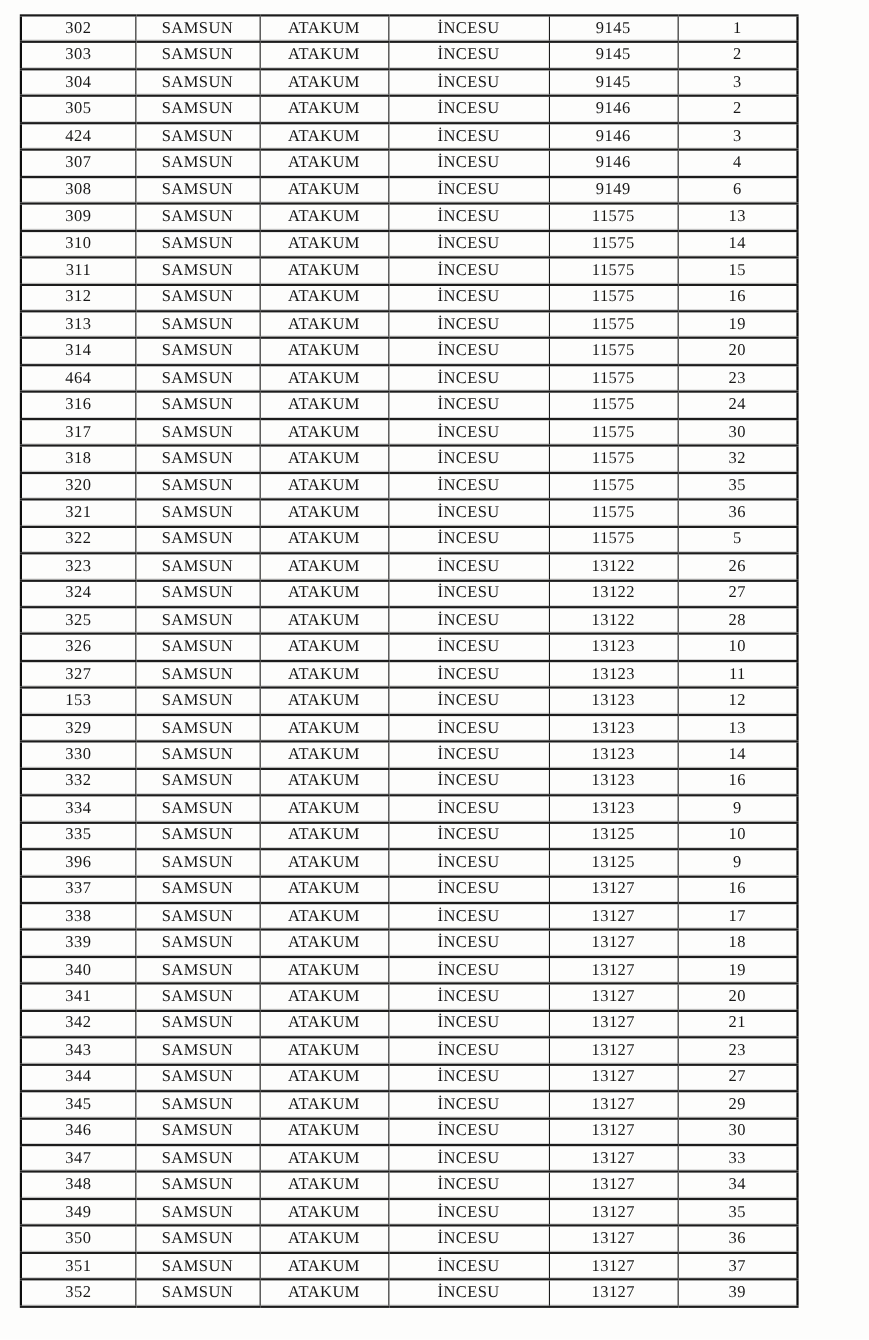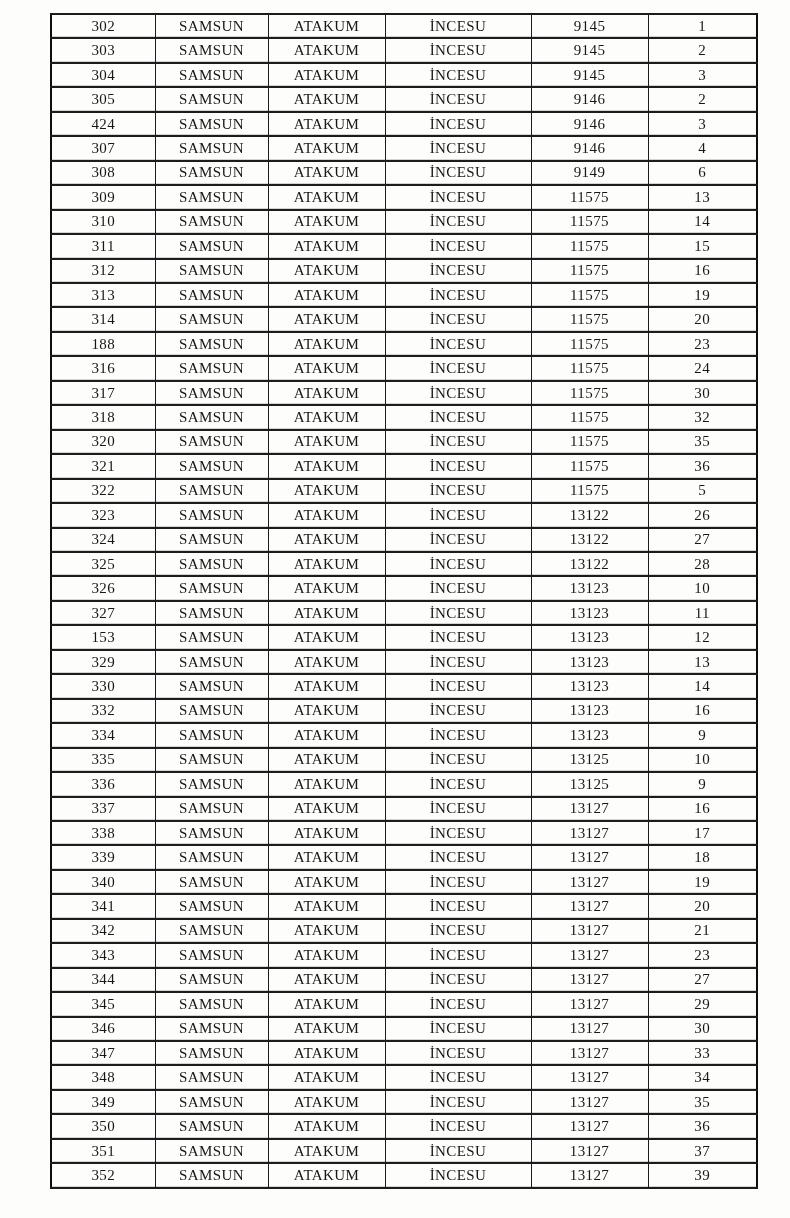--- a/index.html
+++ b/index.html
@@ -10,21 +10,21 @@
   .page {
     position: relative;
     width: 790px;
     height: 1218px;
     background: #fdfdfc;
     overflow: hidden;
     font-family: "Liberation Serif", "DejaVu Serif", serif;
   }
   table.doc-table {
     position: absolute;
-    left: 50px;
+    left: 18px;
     top: 13px;
     width: 706px;
     height: 1176px;
     border-collapse: collapse;
     table-layout: fixed;
     border: 2px solid #0d0d0d;
   }
   table.doc-table td {
     border: 1px solid #1c1c1c;
     border-top-width: 2px;
@@ -162,21 +162,21 @@
         </tr>
         <tr>
           <td>314</td>
           <td>SAMSUN</td>
           <td>ATAKUM</td>
           <td>İNCESU</td>
           <td>11575</td>
           <td>20</td>
         </tr>
         <tr>
-          <td>188</td>
+          <td>464</td>
           <td>SAMSUN</td>
           <td>ATAKUM</td>
           <td>İNCESU</td>
           <td>11575</td>
           <td>23</td>
         </tr>
         <tr>
           <td>316</td>
           <td>SAMSUN</td>
           <td>ATAKUM</td>
@@ -306,21 +306,21 @@
         </tr>
         <tr>
           <td>335</td>
           <td>SAMSUN</td>
           <td>ATAKUM</td>
           <td>İNCESU</td>
           <td>13125</td>
           <td>10</td>
         </tr>
         <tr>
-          <td>336</td>
+          <td>396</td>
           <td>SAMSUN</td>
           <td>ATAKUM</td>
           <td>İNCESU</td>
           <td>13125</td>
           <td>9</td>
         </tr>
         <tr>
           <td>337</td>
           <td>SAMSUN</td>
           <td>ATAKUM</td>

